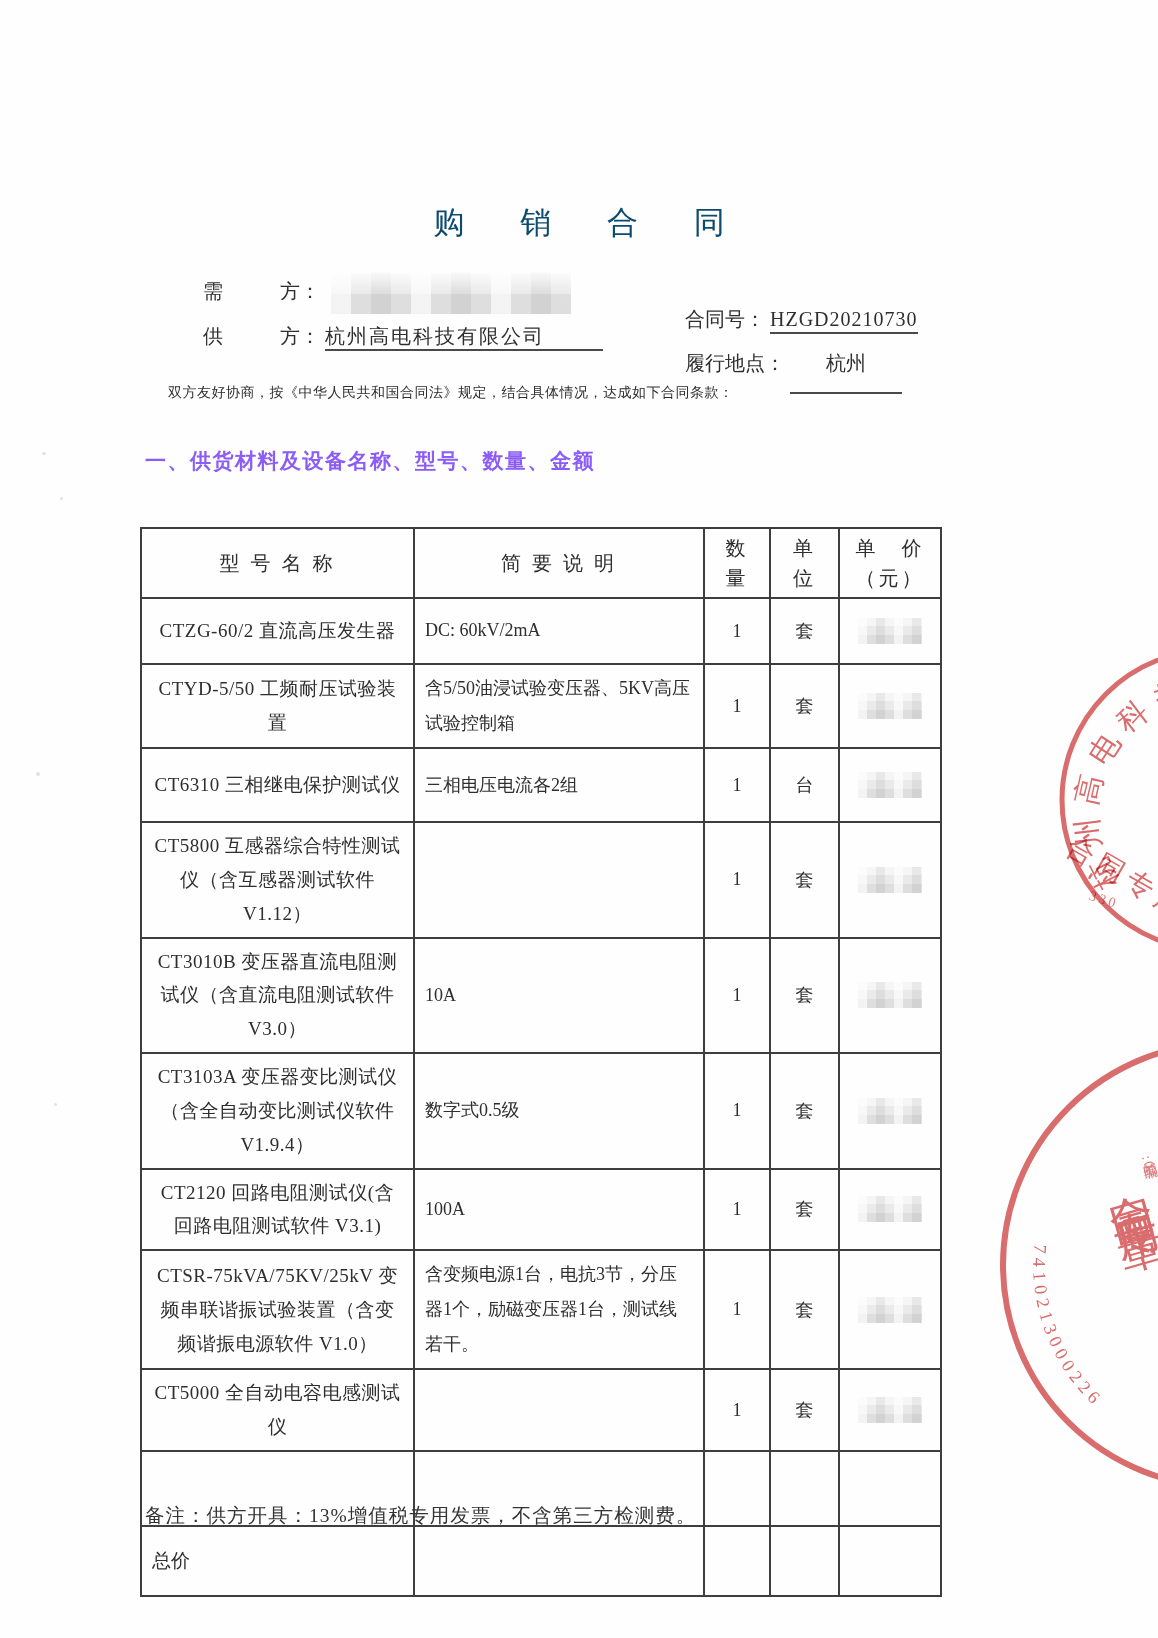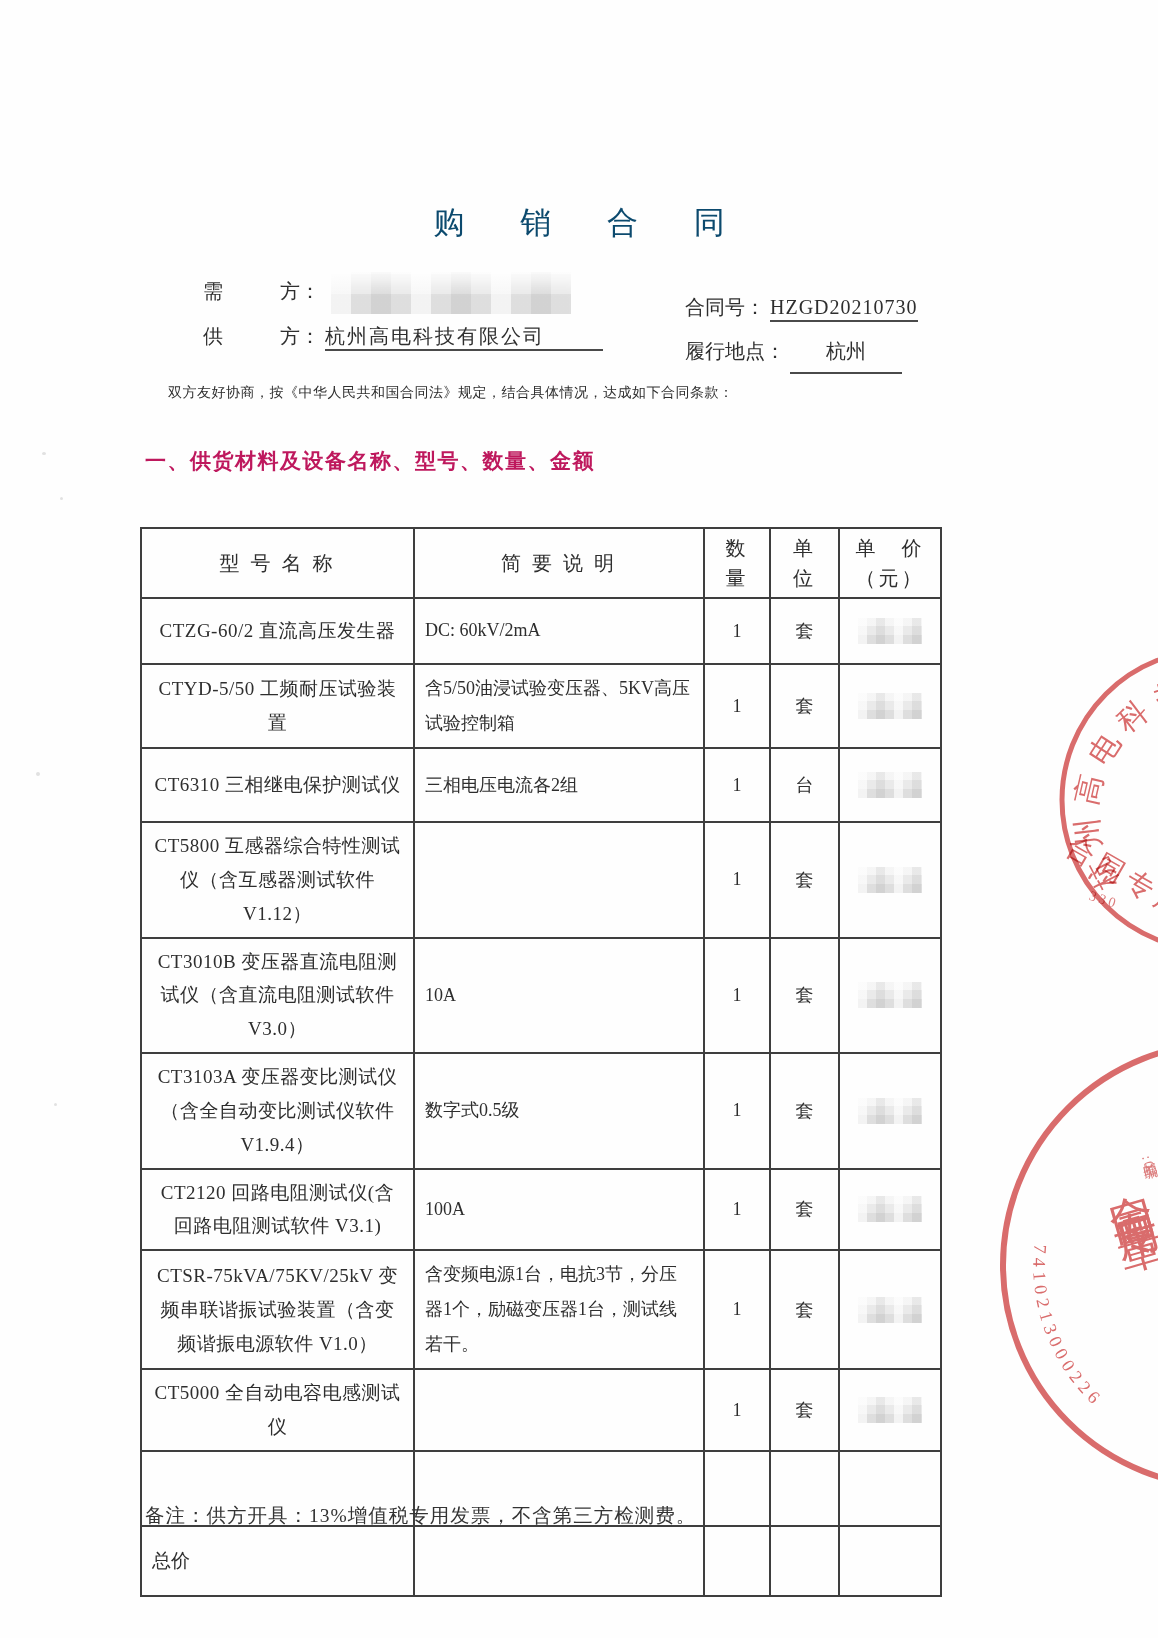--- a/index.html
+++ b/index.html
@@ -16,31 +16,31 @@
     text-align:center;
     font-size:31px;letter-spacing:24px;text-indent:24px;
     color:#0c4a6e;
   }
   
   .parties{position:absolute;left:155px;top:272px;font-size:20px;margin-left:48px;}
   .party-row{height:46px;line-height:36px;white-space:nowrap;}
   .party-l1{display:inline-block;width:72px;}
   .party-l2{display:inline-block;width:40px;}
   .u-sup{border-bottom:2px solid #4a4a4a;padding-right:58px;padding-bottom:2px;letter-spacing:2px;}
-  .meta{position:absolute;left:685px;top:290px;font-size:20px;}
+  .meta{position:absolute;left:685px;top:302px;font-size:20px;}
   .meta-row{height:44px;line-height:34px;white-space:nowrap;}
   .u-no{border-bottom:2px solid #4a4a4a;padding-bottom:2px;letter-spacing:1px;}
-  .u-place{display:inline-block;width:112px;text-align:center;border-bottom:2px solid #4a4a4a;padding-bottom:4px;}
+  .u-place{display:inline-block;width:112px;text-align:center;border-bottom:2px solid #4a4a4a;padding-bottom:12px;}
   .intro{
     position:absolute;left:140px;top:384px;width:900px;
     font-size:14px;text-indent:2em;letter-spacing:0.5px;margin:0;
   }
   .sec-heading{
     position:absolute;left:145px;top:447px;
-    font-size:21px;font-weight:bold;letter-spacing:1.5px;color:#be185d;
+    font-size:21px;font-weight:bold;letter-spacing:1.5px;color:#8b5cf6;
   }
   
   .table-wrap{position:absolute;left:140px;top:527px;}
   .contract-table{border-collapse:collapse;table-layout:fixed;width:800px;color:#2e2e2e;}
   .contract-table th,.contract-table td{
     border:2px solid #3e3e3e;vertical-align:middle;
     font-weight:normal;overflow:hidden;
   }
   .contract-table th{height:60px;font-size:20px;letter-spacing:3px;padding:4px 2px;text-align:center;line-height:1.5;}
   td.model{font-size:19px;line-height:1.78;letter-spacing:0.5px;padding:6px 10px;text-align:center;}

